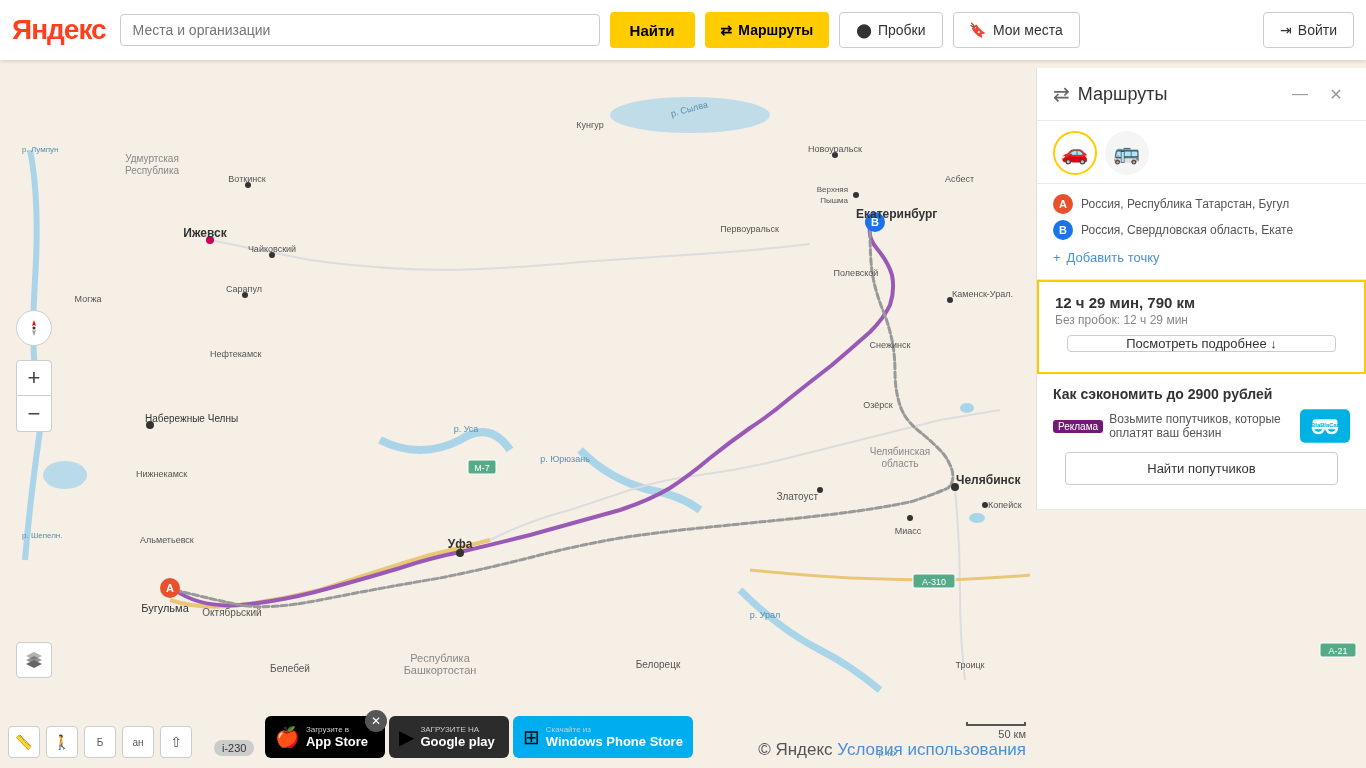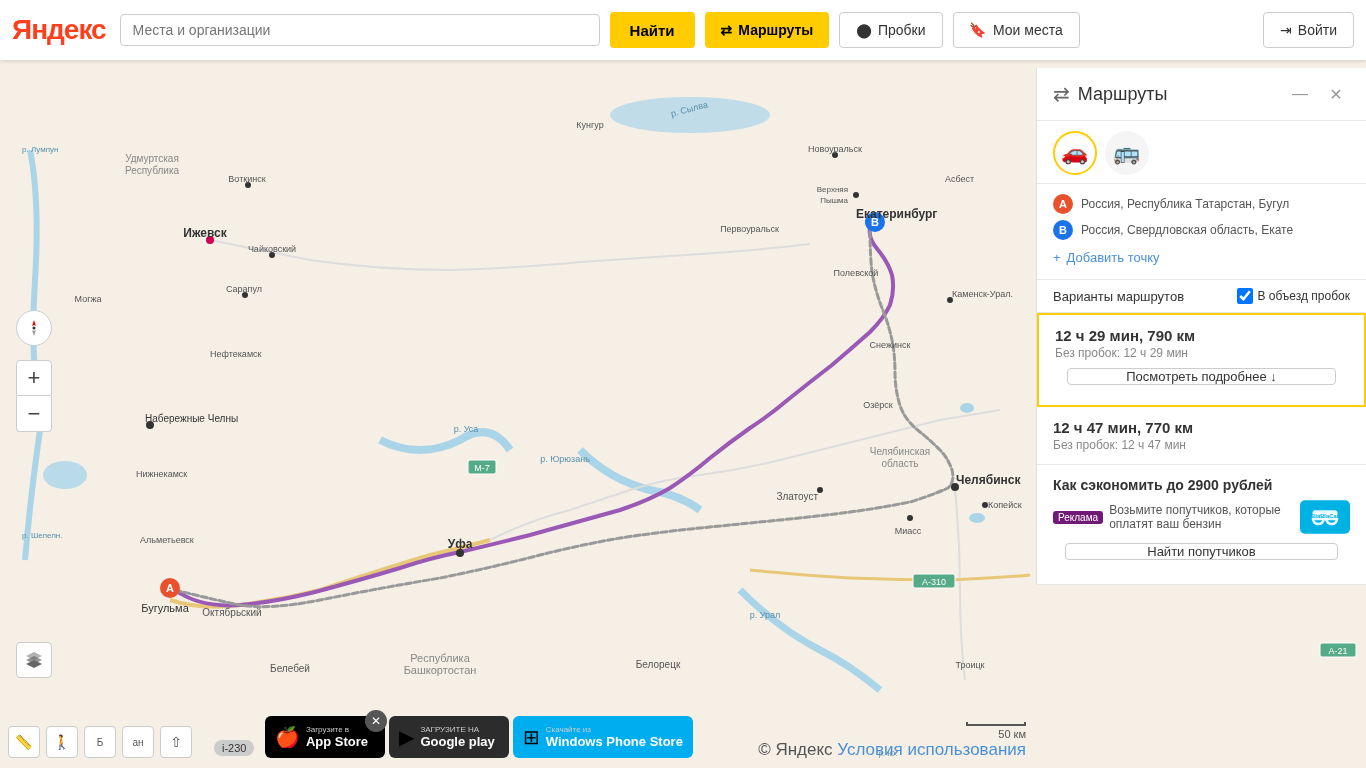--- a/index.html
+++ b/index.html
@@ -449,21 +449,21 @@
     #blablacar-logo {
       width: 50px;
       height: 36px;
       flex-shrink: 0;
     }
 
     #btn-find-companions {
       display: block;
       width: calc(100% - 24px);
       margin: 8px 12px 12px;
-      padding: 0;
+      padding: 8px;
       background: #fff;
       border: 1px solid #ccc;
       border-radius: 4px;
       font-size: 13px;
       cursor: pointer;
       color: #333;
       text-align: center;
     }
 
     
@@ -805,38 +805,27 @@
     <div class="route-input-row">
       <div class="route-marker b">B</div>
       <span class="route-input-text">Россия, Свердловская область, Екате</span>
     </div>
     <button id="btn-add-point">
       <span>+</span>
       <span>Добавить точку</span>
     </button>
   </div>
 
-  <div id="avoid-traffic-row">
-    <span id="avoid-traffic-label">Варианты маршрутов</span>
-    <span style="display:flex;align-items:center;gap:4px;">
-      <input type="checkbox" id="avoid-traffic-checkbox" checked="" style="">
-      <label for="avoid-traffic-checkbox" style="font-size:12px;color:#333;">В объезд пробок</label>
-    </span>
-  </div>
 
   <div class="route-option selected">
     <div class="route-option-time">12 ч 29 мин, 790 км</div>
     <div class="route-option-no-traffic">Без пробок: 12 ч 29 мин</div>
     <button id="btn-view-details">Посмотреть подробнее ↓</button>
   </div>
 
-  <div class="route-option">
-    <div class="route-option-time">12 ч 47 мин, 770 км</div>
-    <div class="route-option-no-traffic">Без пробок: 12 ч 47 мин</div>
-  </div>
 
   <div id="ad-section">
     <div id="ad-title">Как сэкономить до 2900 рублей</div>
     <div id="ad-content">
       <div style="display:flex;flex-direction:column;flex:1;gap:4px;">
         <div style="display:flex;align-items:center;gap:6px;">
           <span id="ad-badge">Реклама</span>
           <span id="ad-text">Возьмите попутчиков, которые оплатят ваш бензин</span>
         </div>
       </div>

